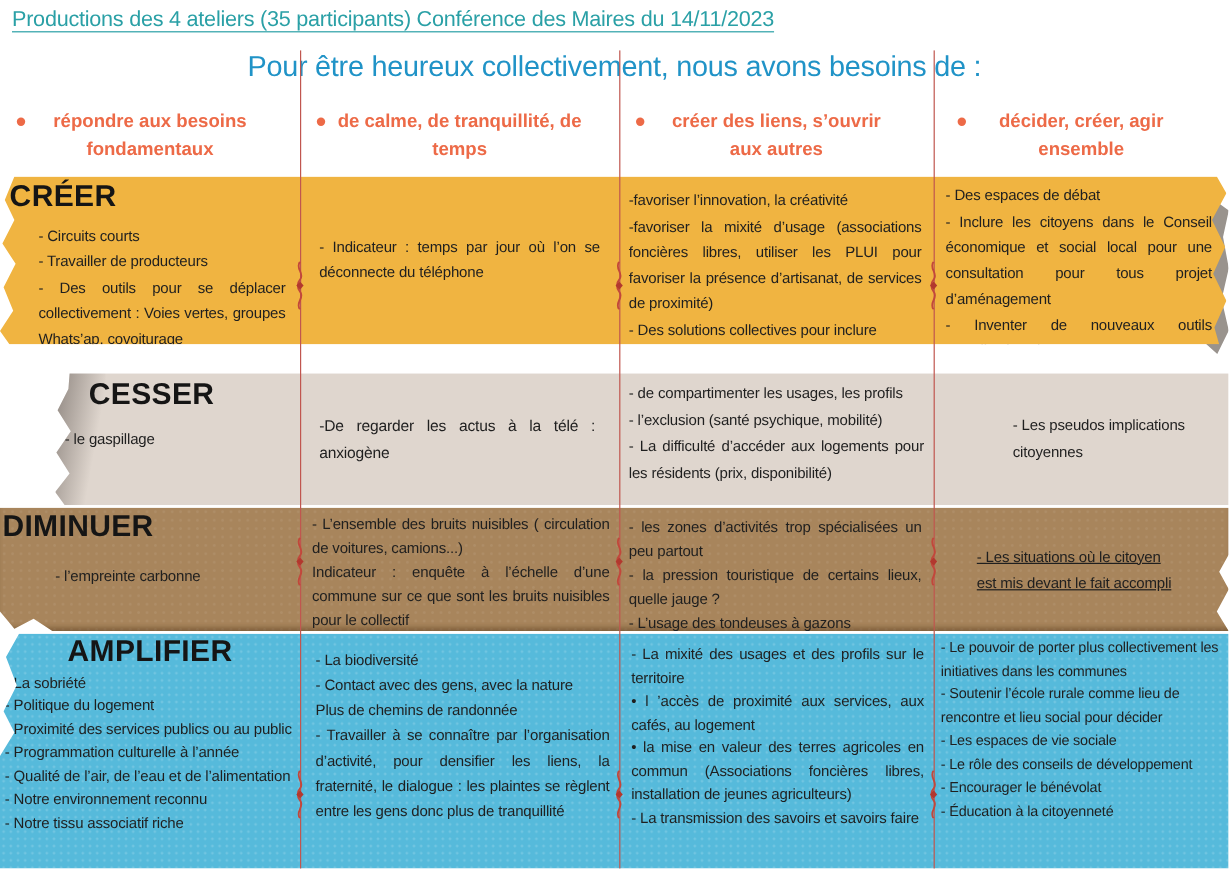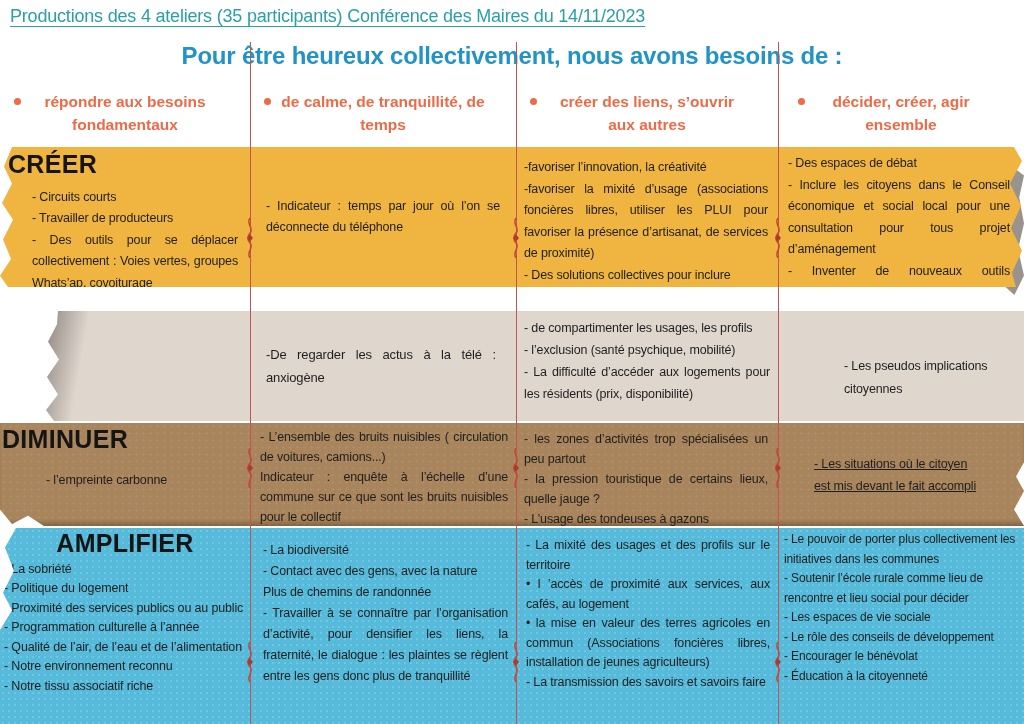--- a/index.html
+++ b/index.html
@@ -3,21 +3,21 @@
 <meta charset="utf-8">
 <style>
   html,body{margin:0;padding:0;background:#fff;}
   .page{position:relative;width:1024px;height:724px;background:#ffffff;overflow:hidden;
         font-family:"Liberation Sans",sans-serif;color:#1f1f1f;}
 
   
   .doc-title{position:absolute;left:10px;top:6px;font-size:18px;color:#2AA0A6;
              text-decoration:underline;text-underline-offset:4px;letter-spacing:-0.2px;}
   .main-heading{position:absolute;left:0;top:42px;width:1024px;text-align:center;
-                font-size:24px;font-weight:bold;color:#2093C7;letter-spacing:-0.2px;}
+                font-size:24px;font-weight:normal;color:#2093C7;letter-spacing:-0.2px;}
 
   
   .col-heads{position:absolute;top:86px;left:0;width:1024px;height:59px;}
   .col-head{position:absolute;top:0;height:100%;box-sizing:border-box;
             padding:4px 30px 0 30px;display:flex;align-items:flex-start;justify-content:center;}
   .col-label{font-size:15.5px;font-weight:bold;line-height:23px;color:#ED6A47;text-align:center;}
   .bullet{position:absolute;left:14px;top:12px;width:7px;height:7px;border-radius:50%;background:#ED6A47;}
 
   
   .c1{left:0;width:250px;}
@@ -57,21 +57,21 @@
   .cell-creer-3{padding:10px 10px 0 8px;}
   .cell-creer-4{padding:6px 14px 0 10px;border-radius:29px;}
 
   .cell-cesser-1{padding:5px 8px 0 0;}
   .cell-cesser-1 .row-label{padding-left:74px;}
   .cell-cesser-1 .items{padding:12px 0 0 54px;}
   .cell-cesser-2{padding:0 20px 0 16px;align-items:flex-end;}
   .cell-cesser-2 .cell-item{font-size:13px;line-height:23px;}
   .cell-cesser-3{padding:6px 8px 0 8px;}
   .cell-cesser-3 .cell-item{line-height:22px;}
-  .cell-cesser-4{padding:0 10px 0 66px;margin-top:12px;}
+  .cell-cesser-4{padding:0 10px 0 66px;}
   .cell-cesser-4 .cell-item{line-height:23px;text-align:left;}
 
   .r-diminuer .cell-item{line-height:20px;}
   .cell-diminuer-1{padding:3px 8px 0 2px;}
   .cell-diminuer-1 .items{padding:16px 0 0 44px;}
   .cell-diminuer-2{padding:4px 8px 0 10px;}
   .cell-diminuer-3{padding:6px 10px 0 8px;}
   .cell-diminuer-4{padding:0 44px 0 36px;text-decoration:underline;}
   .cell-diminuer-4 .cell-item{line-height:22px;text-align:left;}
 
@@ -152,20 +152,26 @@
       <div class="items">
           <div class="cell-item">- Des espaces de débat</div>
           <div class="cell-item">- Inclure les citoyens dans le Conseil économique et social local pour une consultation pour tous projet d’aménagement</div>
           <div class="cell-item">- Inventer de nouveaux outils d’implication citoyenne</div>
         </div>
     </div>
   </div>
 
   <div class="band r-cesser">
     <div class="cesser-shadow"></div>
+    <div class="cell c1 cell-cesser-1">
+      <div class="row-label">CESSER</div>
+      <div class="items">
+          <div class="cell-item">- le gaspillage</div>
+        </div>
+    </div>
     <div class="cell c2 cell-cesser-2 v-center">
       <div class="items">
           <div class="cell-item">-De regarder les actus à la télé : anxiogène</div>
         </div>
     </div>
     <div class="cell c3 cell-cesser-3">
       <div class="items">
           <div class="cell-item">- de compartimenter les usages, les profils</div>
           <div class="cell-item">- l’exclusion (santé psychique, mobilité)</div>
           <div class="cell-item">- La difficulté d’accéder aux logements pour les résidents (prix, disponibilité)</div>

